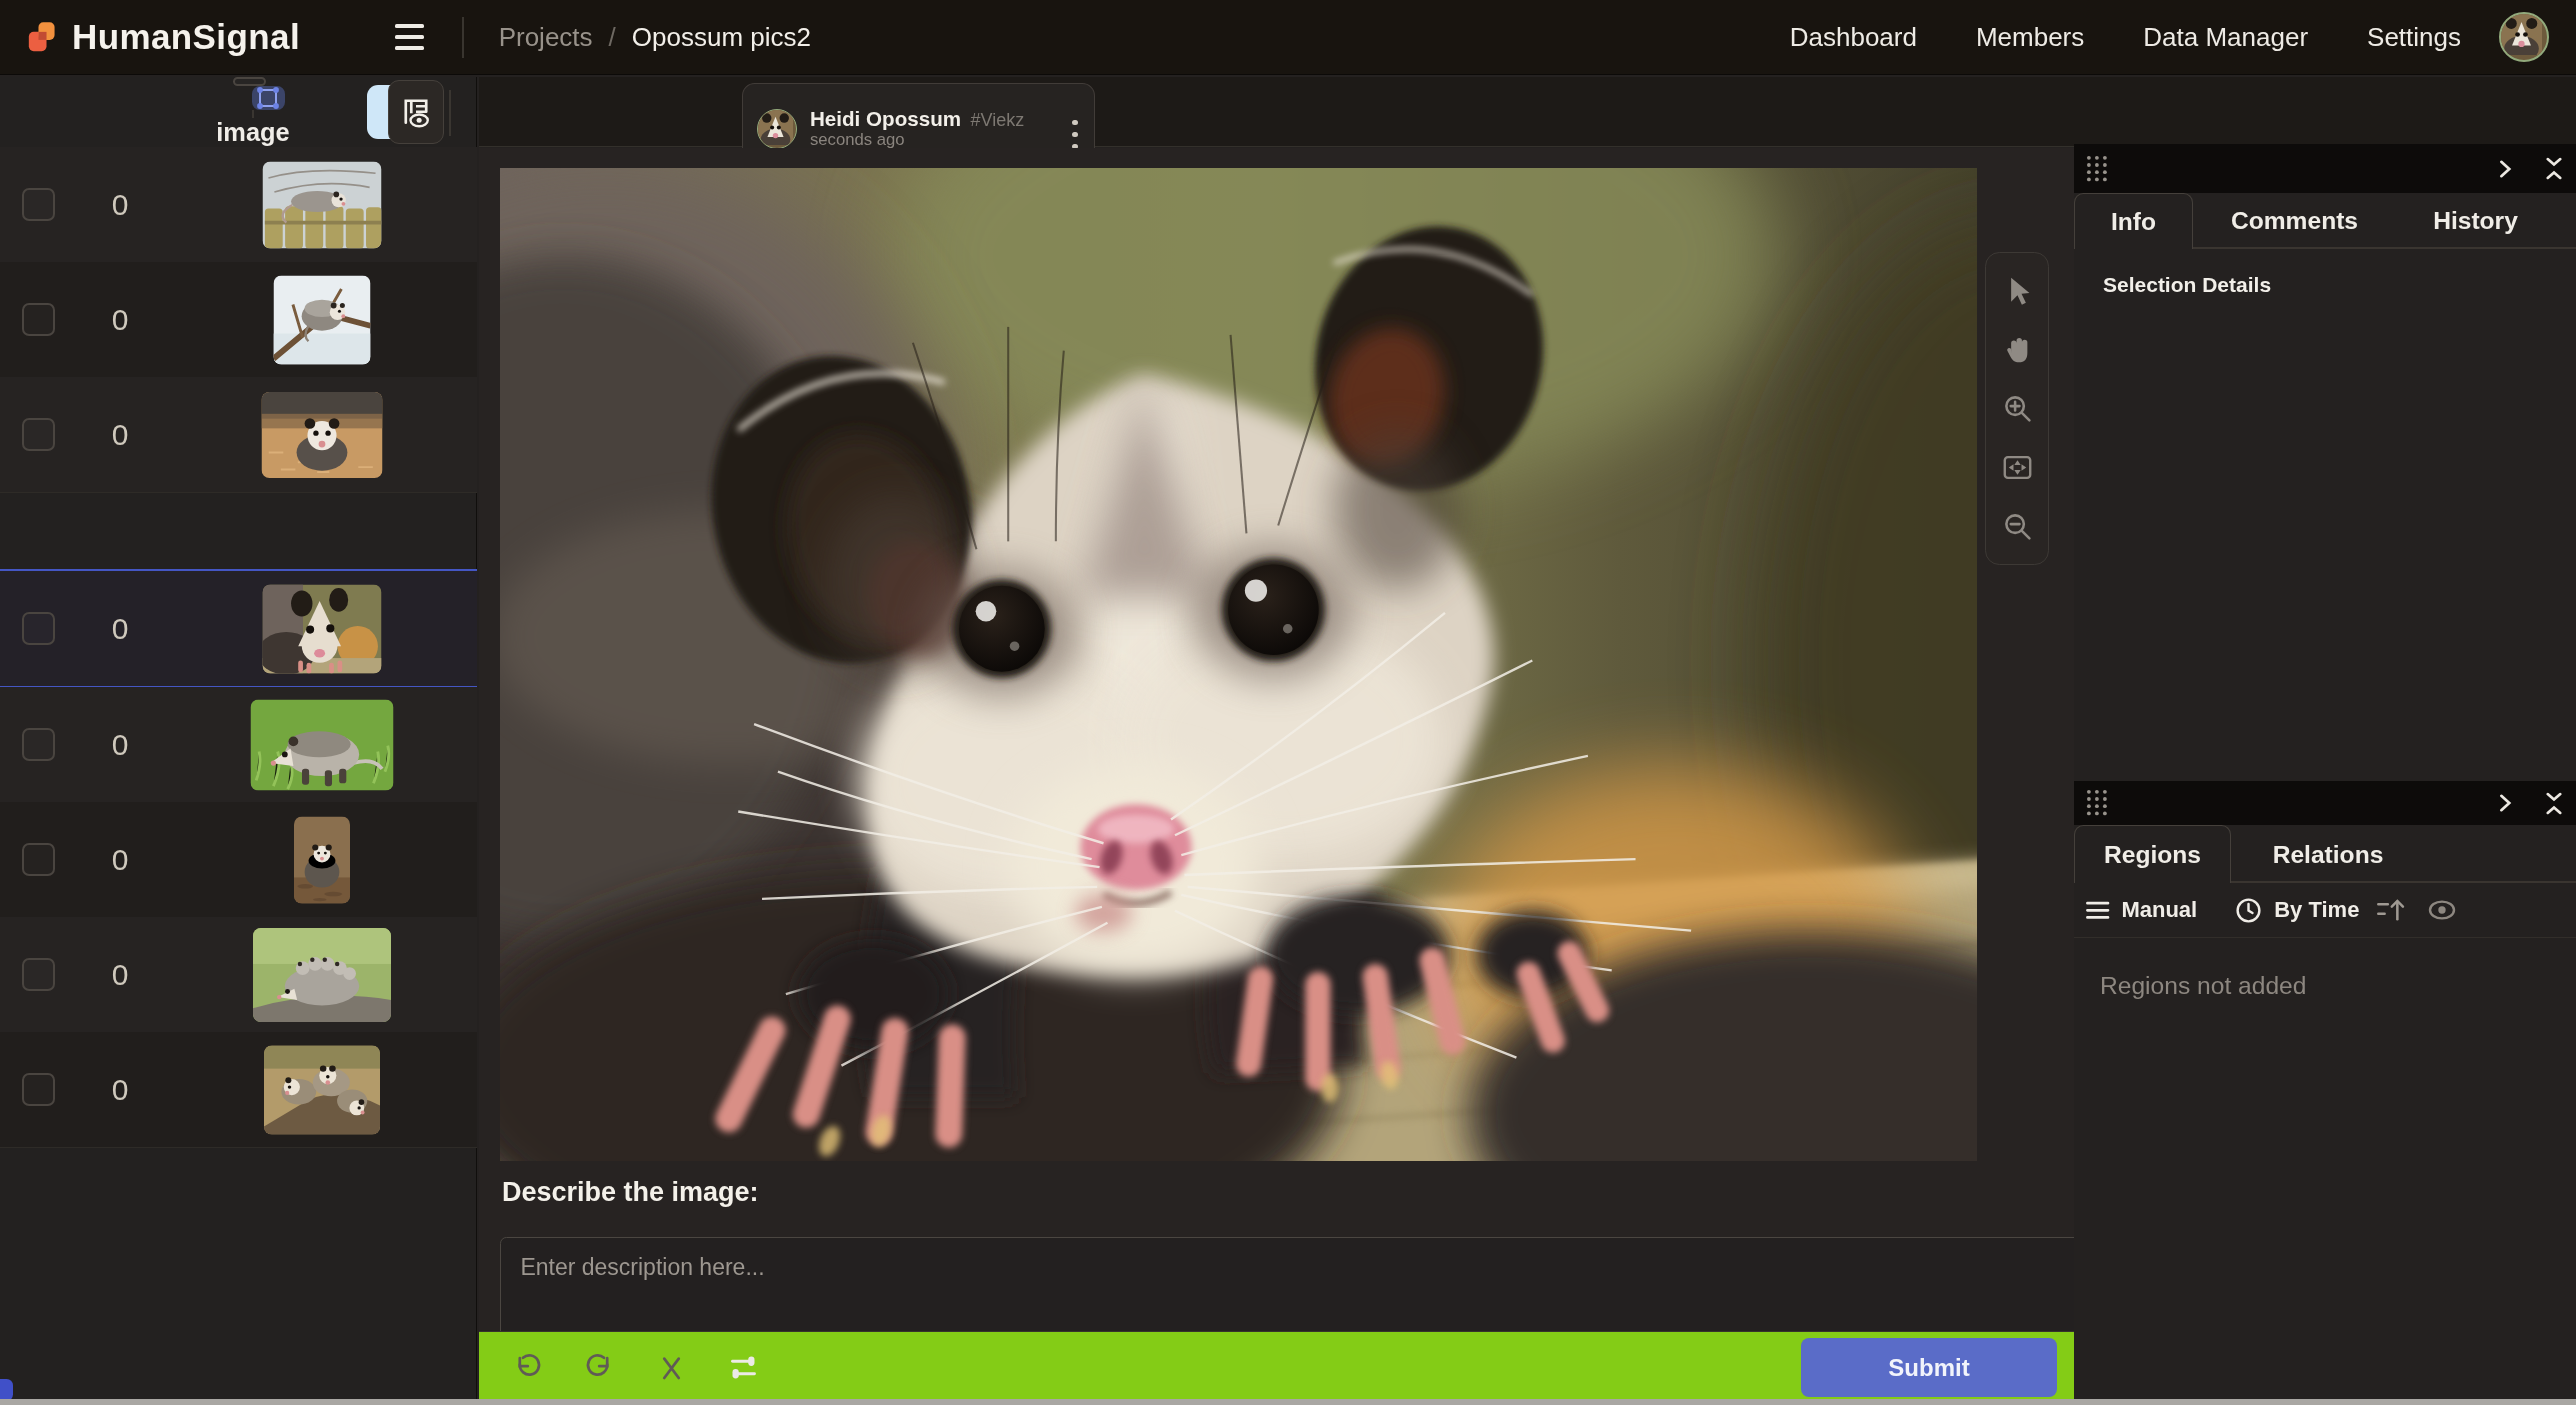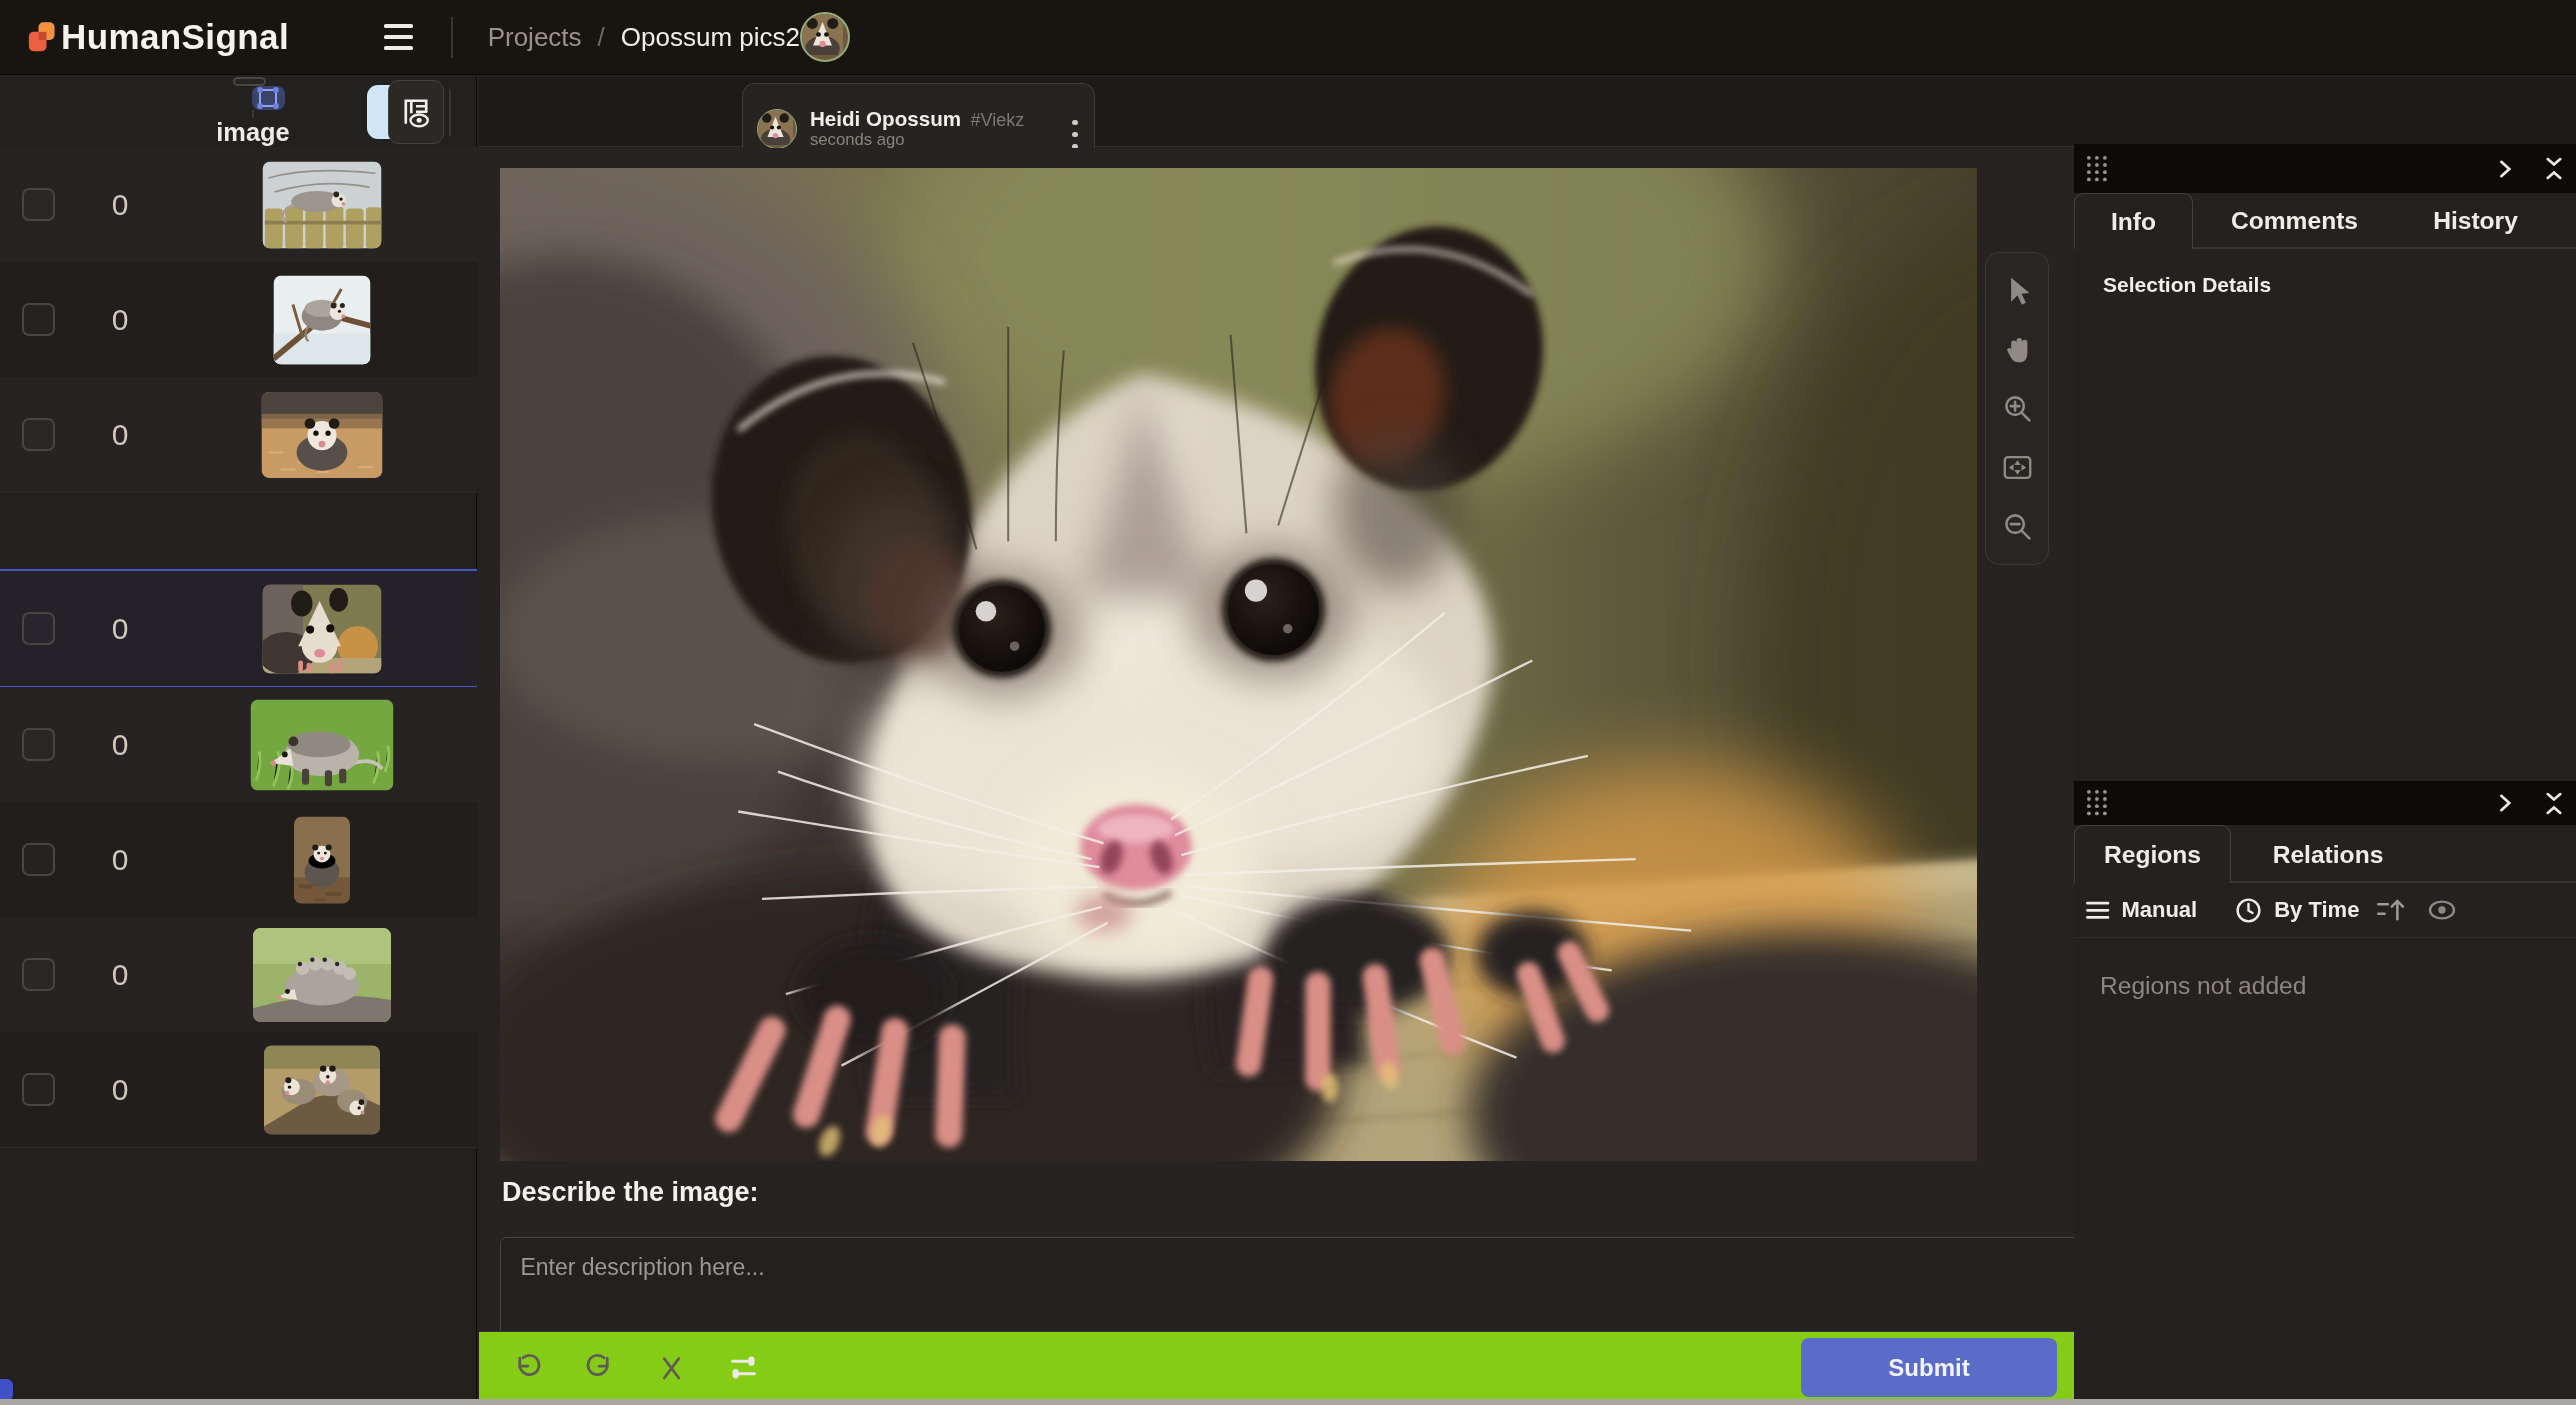--- a/index.html
+++ b/index.html
@@ -4,21 +4,21 @@
 <style>
   html,body{margin:0;padding:0;background:#111;}
   .screen{position:relative;width:2576px;height:1406px;background:#242120;overflow:hidden;
           font-family:"Liberation Sans",sans-serif;color:#f0ede7;}
   .abs{position:absolute;box-sizing:border-box;}
   svg{display:block;}
 
   
   .topbar{left:0;top:0;width:2576px;height:75px;background:#18140f;border-bottom:1.6px solid #0c0a08;
           display:flex;align-items:center;}
-  .brand{display:flex;align-items:center;margin-left:24px;}
+  .brand{display:flex;align-items:center;gap:11px;margin-left:24px;}
   .brand-name{font-size:35px;font-weight:bold;letter-spacing:0.4px;color:#f5f2ec;}
   .burger{margin-left:95px;display:flex;flex-direction:column;gap:7.1px;cursor:pointer;}
   .burger i{display:block;width:29px;height:4px;background:#efece6;border-radius:1.6px;}
   .tb-div{width:1.6px;height:41px;background:#39352f;margin-left:38px;}
   .crumbs{display:flex;align-items:center;gap:16px;margin-left:35px;font-size:26px;}
   .crumb-parent{color:#98928a;cursor:pointer;}
   .crumb-sep{color:#6e6962;}
   .crumb-cur{color:#f2efe9;}
   .topnav{margin-left:auto;display:flex;align-items:center;gap:59px;font-size:26px;margin-right:38px;}
   .topnav span{cursor:pointer;color:#eeebe5;}
@@ -124,20 +124,26 @@
     <div class="burger">
         <i></i>
         <i></i>
         <i></i>
       </div>
     <div class="tb-div"></div>
     <nav class="crumbs">
       <span class="crumb-parent">Projects</span>
       <span class="crumb-sep">/</span>
       <span class="crumb-cur">Opossum pics2</span>
+    </nav>
+    <nav class="topnav">
+      <span>Dashboard</span>
+      <span>Members</span>
+      <span>Data Manager</span>
+      <span>Settings</span>
     </nav>
     <div class="avatar-ring">
       <svg width="41" height="41" viewBox="0 0 52 52">
         <rect width="52" height="52" fill="#8a7350"></rect>
         <ellipse cx="26" cy="44" rx="22" ry="16" fill="#4a4038"></ellipse>
         <path d="M26 10 L14 40 L38 40 Z" fill="#ece6da"></path>
         <circle cx="13" cy="12" r="7" fill="#221c16"></circle>
           <circle cx="39" cy="12" r="7" fill="#221c16"></circle>
         <circle cx="21" cy="26" r="3" fill="#15100c"></circle>
           <circle cx="31" cy="26" r="3" fill="#15100c"></circle>

